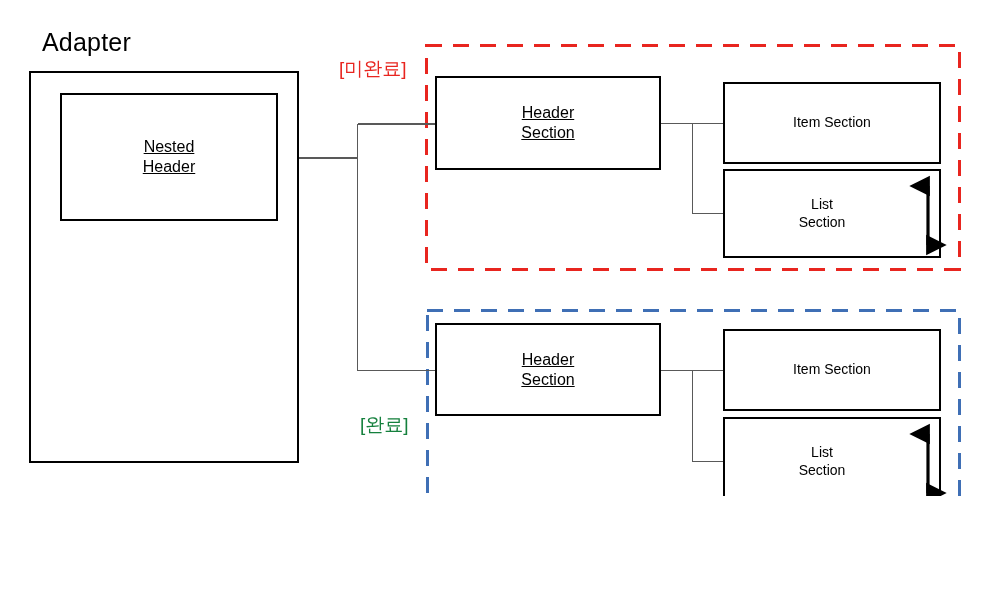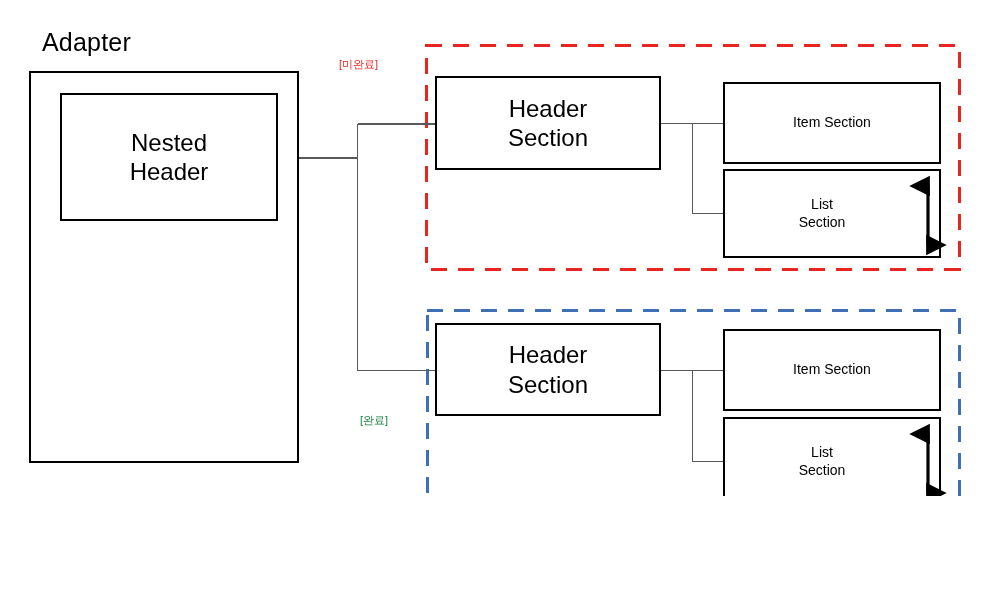--- a/index.html
+++ b/index.html
@@ -38,27 +38,27 @@
   }
   .title-label {
     position: absolute;
     font-size: 25px;
     line-height: 1;
     letter-spacing: 0.2px;
     color: #000000;
   }
   .group-tag {
     position: absolute;
-    font-size: 11px;
+    font-size: 19px;
     line-height: 1;
     white-space: nowrap;
   }
   .tag-incomplete { color: #e8251f; }
   .tag-complete   { color: #15803d; }
-  .box-text-lg { font-size: 24px; }
+  .box-text-lg { font-size: 16px; text-decoration: underline; }
   .box-text-md { font-size: 14px; }
 </style>
 </head>
 <body>
 
 <div id="canvas">
 
   <svg class="svg-layer" viewBox="0 0 987 596" xmlns="http://www.w3.org/2000/svg">
 
     <rect x="426" y="45" width="533" height="224" fill="none" stroke="#e8251f" stroke-width="3" stroke-dasharray="16 11" shape-rendering="crispEdges"></rect>

